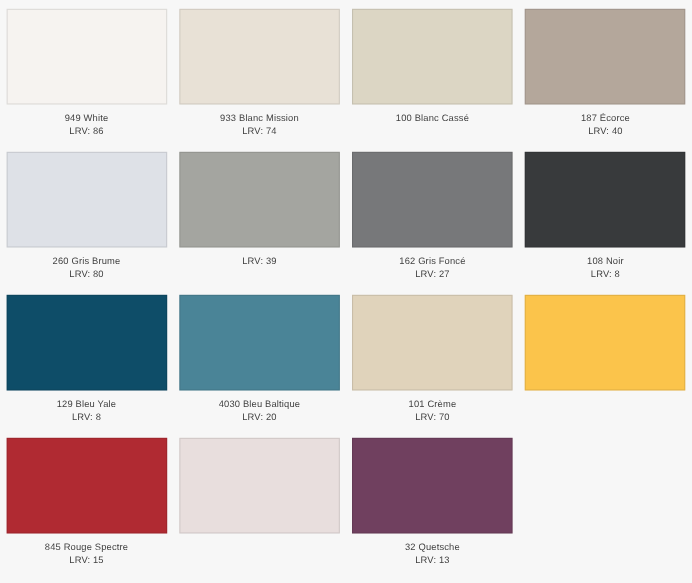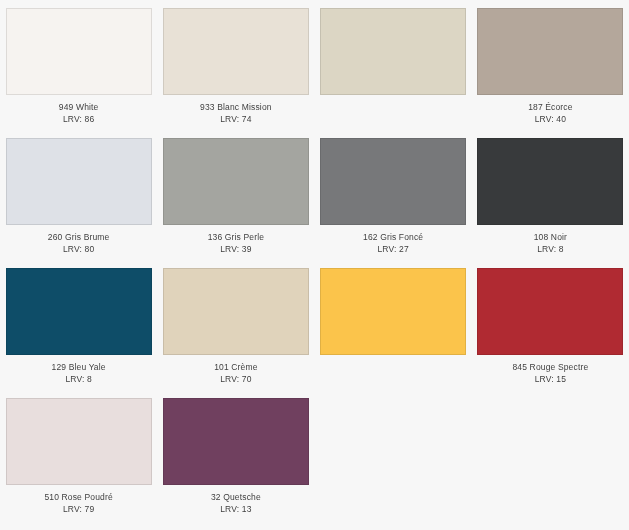--- a/index.html
+++ b/index.html
@@ -67,40 +67,40 @@
     <div class="swatch-cell">
       <div class="swatch-chip" style="background-color: rgb(232, 225, 214);"></div>
       <div class="swatch-caption">
         <span class="swatch-name">933 Blanc Mission</span>
         <span class="swatch-lrv">LRV: 74</span>
       </div>
     </div>
     <div class="swatch-cell">
       <div class="swatch-chip" style="background-color: rgb(220, 214, 196);"></div>
       <div class="swatch-caption">
+        <span class="swatch-name">100 Blanc Cassé</span>
       </div>
     </div>
     <div class="swatch-cell">
       <div class="swatch-chip" style="background-color: rgb(180, 167, 155);"></div>
       <div class="swatch-caption">
         <span class="swatch-name">187 Écorce</span>
         <span class="swatch-lrv">LRV: 40</span>
       </div>
     </div>
     <div class="swatch-cell">
       <div class="swatch-chip" style="background-color: rgb(222, 225, 231);"></div>
       <div class="swatch-caption">
         <span class="swatch-name">260 Gris Brume</span>
         <span class="swatch-lrv">LRV: 80</span>
       </div>
     </div>
     <div class="swatch-cell">
       <div class="swatch-chip" style="background-color: rgb(164, 165, 160);"></div>
       <div class="swatch-caption">
-        <span class="swatch-name">136 Gris Perle</span>
         <span class="swatch-lrv">LRV: 39</span>
       </div>
     </div>
     <div class="swatch-cell">
       <div class="swatch-chip" style="background-color: rgb(119, 120, 122);"></div>
       <div class="swatch-caption">
         <span class="swatch-name">162 Gris Foncé</span>
         <span class="swatch-lrv">LRV: 27</span>
       </div>
     </div>
@@ -112,42 +112,45 @@
       </div>
     </div>
     <div class="swatch-cell">
       <div class="swatch-chip" style="background-color: rgb(14, 77, 104);"></div>
       <div class="swatch-caption">
         <span class="swatch-name">129 Bleu Yale</span>
         <span class="swatch-lrv">LRV: 8</span>
       </div>
     </div>
     <div class="swatch-cell">
+      <div class="swatch-chip" style="background-color: rgb(74, 132, 151);"></div>
+      <div class="swatch-caption">
+        <span class="swatch-name">4030 Bleu Baltique</span>
+        <span class="swatch-lrv">LRV: 20</span>
+      </div>
+    </div>
+    <div class="swatch-cell">
       <div class="swatch-chip" style="background-color: rgb(224, 211, 187);"></div>
       <div class="swatch-caption">
         <span class="swatch-name">101 Crème</span>
         <span class="swatch-lrv">LRV: 70</span>
       </div>
     </div>
     <div class="swatch-cell">
       <div class="swatch-chip" style="background-color: rgb(251, 196, 75);"></div>
     </div>
     <div class="swatch-cell">
       <div class="swatch-chip" style="background-color: rgb(176, 42, 50);"></div>
       <div class="swatch-caption">
         <span class="swatch-name">845 Rouge Spectre</span>
         <span class="swatch-lrv">LRV: 15</span>
       </div>
     </div>
     <div class="swatch-cell">
       <div class="swatch-chip" style="background-color: rgb(232, 222, 221);"></div>
-      <div class="swatch-caption">
-        <span class="swatch-name">510 Rose Poudré</span>
-        <span class="swatch-lrv">LRV: 79</span>
-      </div>
     </div>
     <div class="swatch-cell">
       <div class="swatch-chip" style="background-color: rgb(112, 64, 95);"></div>
       <div class="swatch-caption">
         <span class="swatch-name">32 Quetsche</span>
         <span class="swatch-lrv">LRV: 13</span>
       </div>
     </div>
   </div>
 

